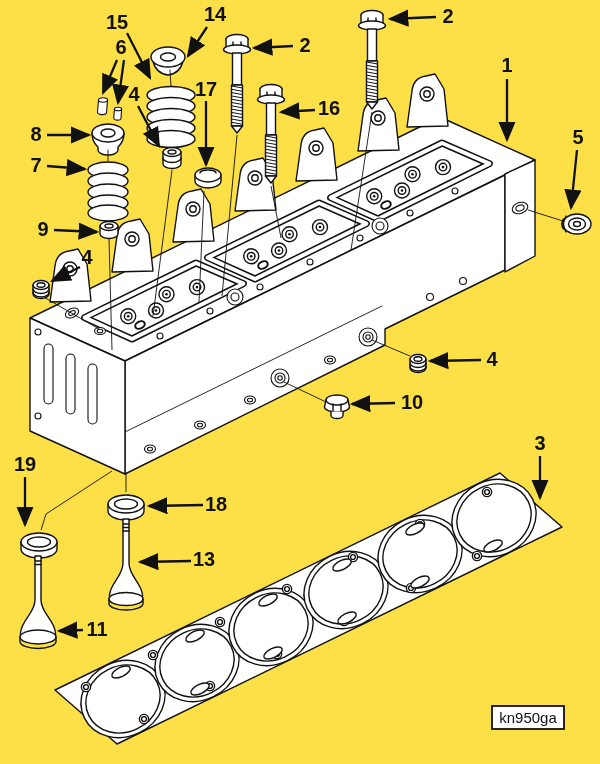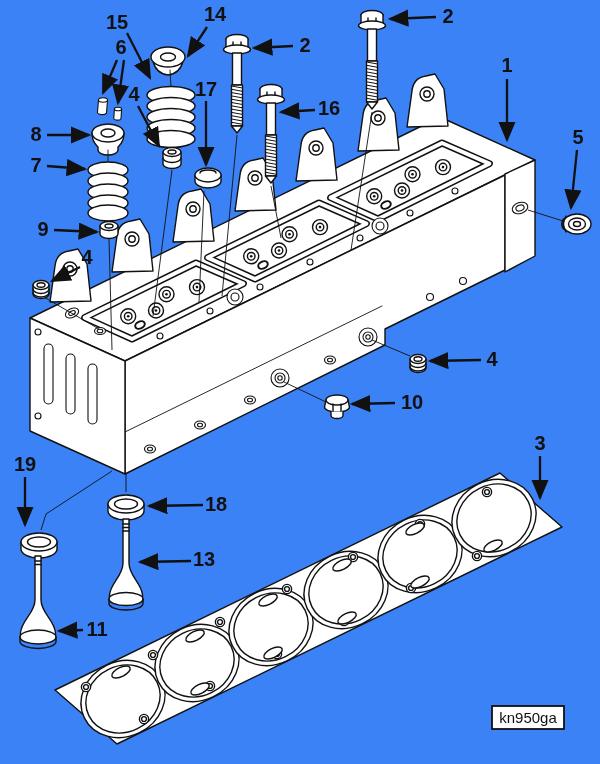--- a/index.html
+++ b/index.html
@@ -1,16 +1,16 @@
 <!DOCTYPE html>
 <html><head>
 <meta charset="utf-8">
 <style>
   html,body{margin:0;padding:0;background:#fff}
-  .stage{position:relative;width:600px;height:764px;background:#3b82f6;overflow:hidden}
+  .stage{position:relative;width:600px;height:764px;background:#fde047;overflow:hidden}
   svg{display:block}
   .ink{stroke:#111;fill:#fff;stroke-width:1.4;stroke-linejoin:round;stroke-linecap:round}
   .thin{stroke:#111;fill:none;stroke-width:0.9}
   .det{stroke:#111;fill:#fff;stroke-width:1.1;stroke-linejoin:round}
   .arrow{stroke:#111;fill:none;stroke-width:2.3}
   .num{font:bold 20px "Liberation Sans",sans-serif;fill:#111;text-anchor:middle}
   .code{font:15px "Liberation Sans",sans-serif;fill:#111;text-anchor:middle}
 </style>
 </head>
 <body>

